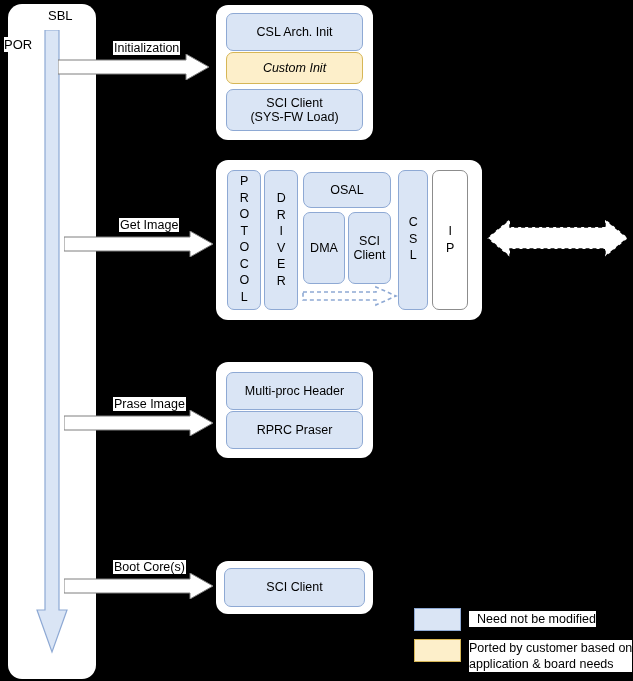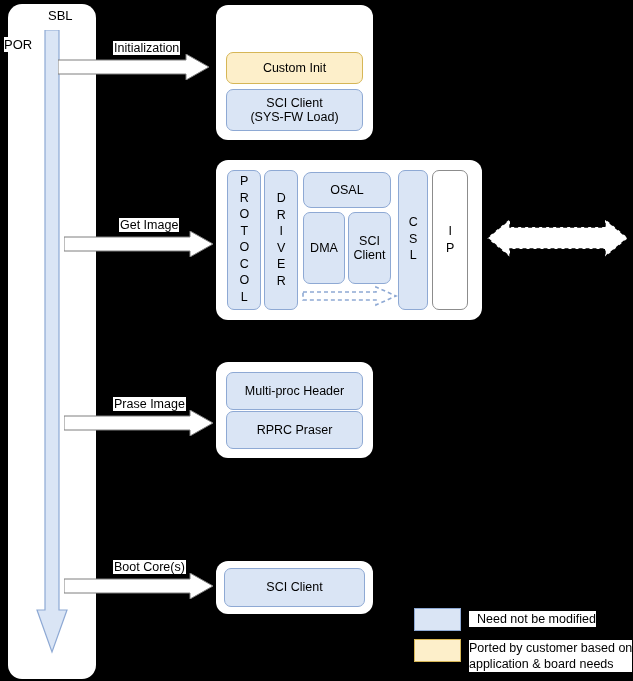--- a/index.html
+++ b/index.html
@@ -168,22 +168,23 @@
 
   <div class="arrow-label" style="left:113px; top:41px;text-align:right;">Initialization</div>
   <div class="block-arrow" style="left:58px; top:54px; width:152px;">
     <svg width="152" height="26" viewBox="0 0 152 26" xmlns="http://www.w3.org/2000/svg">
       <polygon points="0,6 128,6 128,0 151,13 128,26 128,20 0,20" fill="#ffffff" stroke="#7f7f7f" stroke-width="1"></polygon>
     </svg>
   </div>
 
   <div class="group" style="left:216px; top:5px; width:157px; height:135px;"></div>
 
-
-  <div class="node yellow" style="left:226px; top:52px; width:137px; height:32px;">Custom Init</div>
+  <div class="node" style="left:226px; top:13px; width:137px; height:38px;">CSL Arch. Init</div>
+
+  <div class="node yellow" style="left:226px; top:52px; width:137px; height:32px;font-style:italic;">Custom Init</div>
 
   <div class="node" style="left:226px; top:89px; width:137px; height:42px; flex-direction:column;">
     <span>SCI Client</span>
     <span>(SYS-FW Load)</span>
   </div>
 
   <div class="arrow-label" style="left:119px; top:218px;">Get Image</div>
   <div class="block-arrow" style="left:64px; top:231px; width:150px;">
     <svg width="150" height="26" viewBox="0 0 150 26" xmlns="http://www.w3.org/2000/svg">
       <polygon points="0,6 126,6 126,0 149,13 126,26 126,20 0,20" fill="#ffffff" stroke="#7f7f7f" stroke-width="1"></polygon>

